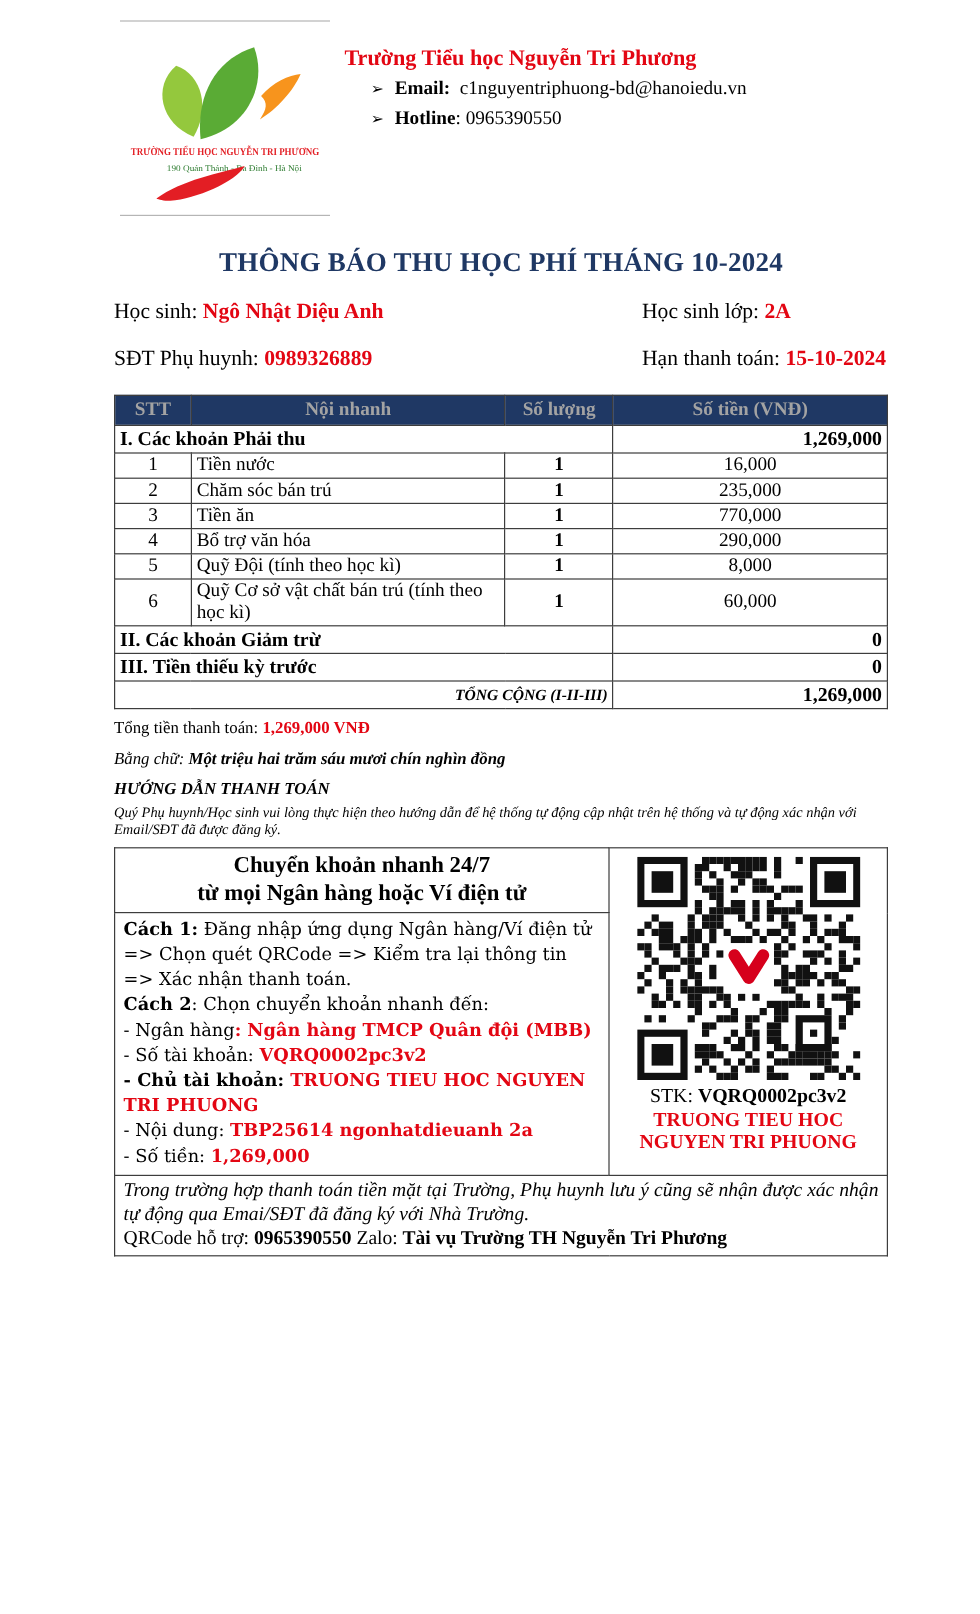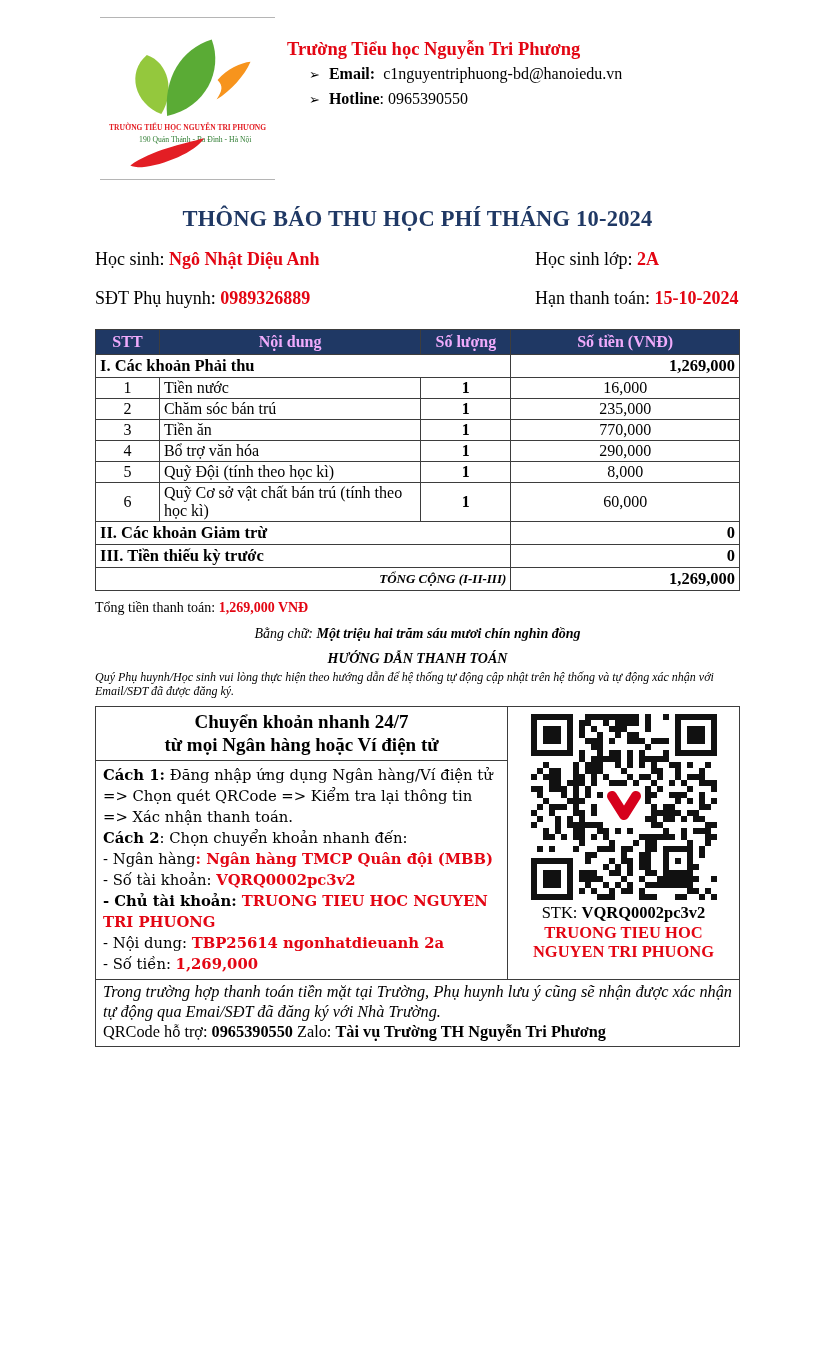--- a/index.html
+++ b/index.html
@@ -32,33 +32,33 @@
   .student { display:flex; margin-top:17px; font-size:18px; }
   .stu-left { flex:1; }
   .stu-right { width:205px; }
   .stu-line { margin-bottom:17px; line-height:1.22; }
   .val-red { color:#e30613; font-weight:bold; }
 
   
   table.fees { border-collapse:collapse; width:100%; margin-top:2px; font-size:16px; }
   .fees th, .fees td { border:1px solid #3d3d3d; padding:1px 4px; }
   .fees thead th {
-    background:#1f3864; color:#f0abfc; font-weight:bold; text-align:center;
+    background:#1f3864; color:#a3a3a3; font-weight:bold; text-align:center;
     line-height:1.12; padding:3px 2px; font-size:16px;
   }
   .sec-label { font-weight:bold; font-size:16.5px; }
   .sec-amt { font-weight:bold; text-align:right; font-size:16.5px; padding-right:3px; }
   .item-stt { text-align:center; }
   .item-qty { text-align:center; font-weight:bold; }
   .item-amt { text-align:center; }
   .total-label { font-weight:bold; font-style:italic; text-align:right; font-size:13px; padding-right:10px; }
 
   
   .sum-line { font-size:14px; margin-top:9px; line-height:1.2; }
-  .italic { font-style:italic;text-align:center; }
+  .italic { font-style:italic; }
   .bold { font-weight:bold; }
   .guide-text { font-size:12px; font-style:italic; line-height:1.18; margin-top:2px; }
 
   
   table.paybox { border-collapse:collapse; width:100%; margin-top:7px; }
   .paybox td { border:1px solid #3d3d3d; vertical-align:top; }
   .pay-head { text-align:center; font-weight:bold; font-size:19px; padding:3px 2px; line-height:1.25; }
   .pay-instr { font-family:"DejaVu Serif",serif; font-size:14.8px; padding:3px 7px 5px 7px; line-height:1.42; }
   .red-b { color:#e30613; font-weight:bold; }
   .pay-qr { width:232px; text-align:center; padding:5px 2px 4px 2px; font-size:16.5px; }
@@ -123,21 +123,21 @@
   <table class="fees">
     <colgroup>
         <col style="width:64px">
         <col style="width:262px">
         <col style="width:90px">
         <col style="width:229px">
       </colgroup>
     <thead>
       <tr>
         <th>STT</th>
-        <th>Nội dung</th>
+        <th>Nội nhanh</th>
         <th>Số lượng</th>
         <th>Số tiền (VNĐ)</th>
       </tr>
     </thead>
     <tbody>
       <tr>
         <td colspan="3" class="sec-label">I. Các khoản Phải thu</td>
         <td class="sec-amt">1,269,000</td>
       </tr>
       <tr>

